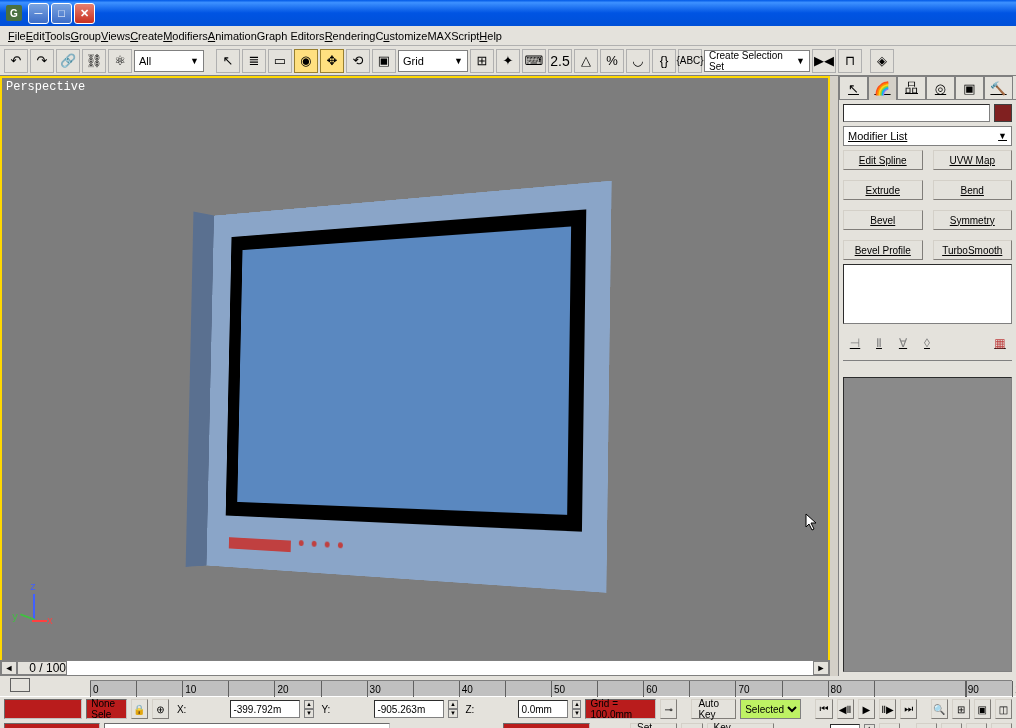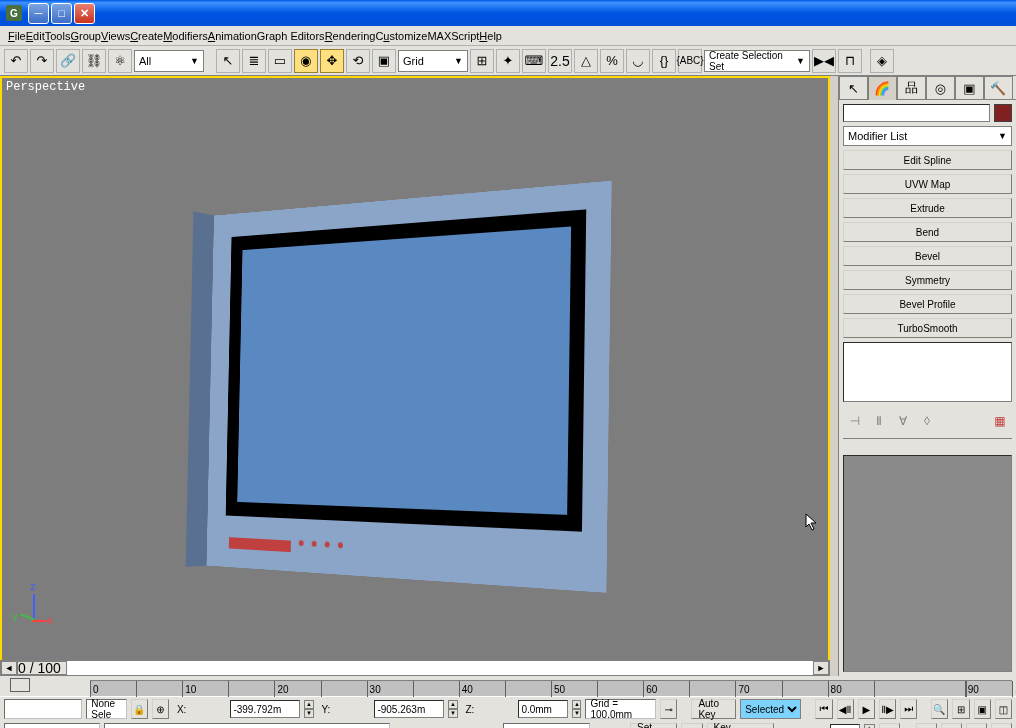--- a/index.html
+++ b/index.html
@@ -22,28 +22,28 @@
 
 .toolbar { height: 30px; background: #e4e2dc; border-bottom: 1px solid #808080; display: flex; align-items: center; padding: 2px 4px; gap: 2px; }
 .tbtn { width: 24px; height: 24px; border: 1px solid #b0b0b0; background: #e4e2dc; display: flex; align-items: center; justify-content: center; cursor: pointer; font-size: 13px; }
 .tbtn.active { background: #ffe080; border: 1px solid #998030; }
 .tcombo { height: 22px; border: 1px solid #808080; background: white; padding: 0 4px; display: flex; align-items: center; }
 .tcombo.wide { width: 70px; }
 .tcombo.vwide { width: 106px; }
 .tcombo .arrow { margin-left: auto; font-size: 9px; }
 
 
-.main-area { display: flex; height: 600px; }
+.main-area { display: flex; height: 600px; text-decoration: underline; }
 .viewport-wrap { flex: 1; position: relative; }
 .viewport { width: 830px; height: 588px; background: #7d7d7d; border: 2px solid #ffd800; position: relative; overflow: hidden; }
 .vp-label { position: absolute; top: 2px; left: 4px; color: white; font-family: 'Courier New', monospace; font-size: 12px; }
 .vp-scroll-h { position: absolute; left: 0; bottom: 0; width: 830px; height: 16px; background: #e4e2dc; display: flex; align-items: center; border: 1px solid #808080; }
 .vp-scroll-h .sbtn { width: 16px; height: 14px; background: #e4e2dc; border: 1px solid #808080; display: flex; align-items: center; justify-content: center; font-size: 9px; }
 .vp-scroll-h .track { flex: 1; position: relative; height: 14px; background: #fff; }
-.vp-scroll-h .slider { position: absolute; left: 0; width: 50px; height: 14px; background: #e4e2dc; border: 1px solid #808080; text-align: left; line-height: 12px; font-size: 14px; }
+.vp-scroll-h .slider { position: absolute; left: 0; width: 50px; height: 14px; background: #e4e2dc; border: 1px solid #808080; text-align: right; line-height: 12px; font-size: 12px; }
 
 
 .tv-model { position: absolute; top: 120px; left: 160px; width: 470px; height: 430px; perspective: 1400px; }
 .tv-inner { width: 100%; height: 100%; transform-style: preserve-3d; transform: rotateY(-30deg) rotateX(2deg); }
 .tv-frame { position: absolute; width: 460px; height: 380px; background: #8aa5c8; }
 .tv-depth { position: absolute; width: 30px; height: 380px; background: #5a7090; left: -29px; top: 0; transform-origin: right; transform: rotateY(80deg); }
 .tv-black { position: absolute; top: 25px; left: 25px; width: 410px; height: 300px; background: #000; }
 .tv-screen { position: absolute; top: 40px; left: 40px; width: 380px; height: 270px; background: #5a88c0; }
 .tv-dots { position: absolute; bottom: 27px; left: 120px; display: flex; gap: 10px; }
 .tv-dot { width: 6px; height: 6px; background: #c04040; border-radius: 50%; }
@@ -66,46 +66,46 @@
 .cmd-panel { width: 178px; background: #e4e2dc; border-left: 1px solid #808080; display: flex; flex-direction: column; }
 .cmd-tabs { height: 24px; display: flex; border-bottom: 1px solid #808080; }
 .cmd-tab { width: 29px; height: 24px; border: 1px solid #808080; background: #e4e2dc; display: flex; align-items: center; justify-content: center; font-size: 13px; }
 .cmd-tab.active { background: #d4d0c8; border-bottom: none; }
 .cmd-body { padding: 4px; }
 .cmd-name-row { display: flex; gap: 4px; margin-bottom: 4px; }
 .cmd-name { flex: 1; height: 18px; border: 1px inset #808080; background: white; }
 .cmd-color { width: 18px; height: 18px; background: #802020; border: 1px solid #404040; }
 .cmd-combo { width: 100%; height: 20px; border: 1px solid #808080; background: white; display: flex; align-items: center; padding: 0 4px; margin-bottom: 4px; }
 .cmd-combo .arrow { margin-left: auto; font-size: 9px; }
-.cmd-btns { display: grid; grid-template-columns: 1fr; gap: 4px; margin-bottom: 4px; }
+.cmd-btns { display: grid; grid-template-columns: 1fr 1fr; gap: 10px; margin-bottom: 4px; }
 .cmd-btn { height: 20px; border: 1px outset #d4d0c8; background: #e4e2dc; display: flex; align-items: center; justify-content: center; font-size: 10px; }
 .cmd-list { height: 60px; border: 1px inset #808080; background: white; margin-bottom: 6px; }
 .cmd-icons { display: flex; gap: 4px; padding: 4px 2px; justify-content: space-between; }
 .cmd-icon { width: 20px; height: 18px; display: flex; align-items: center; justify-content: center; font-size: 12px; color: #808080; }
 .cmd-sep { height: 1px; background: #808080; margin: 4px 0; }
 .cmd-fill { flex: 1; background: #8a8a8a; margin: 8px 4px 4px; border: 1px inset #808080; }
 
 
 .timeline-wrap { height: 20px; background: #e4e2dc; display: flex; align-items: flex-end; padding: 0 4px 0 90px; position: relative; }
 .tl-handle { position: absolute; left: 10px; top: 2px; width: 20px; height: 14px; background: #e4e2dc; border: 1px solid #606060; }
 .tl-ruler { flex: 1; height: 16px; background: #c0c0c0; border-top: 1px solid #808080; position: relative; width: 720px; }
 .tl-tick { position: absolute; top: 0; height: 16px; border-left: 1px solid #606060; font-size: 10px; padding-left: 2px; line-height: 18px; }
 
 
 .status-wrap { background: #e4e2dc; border-top: 1px solid #fff; }
 .status-row { height: 24px; display: flex; align-items: center; padding: 2px 4px; gap: 4px; }
-.st-box { height: 20px; border: 1px inset #c0c0c0; background: #ffffff; padding: 0 4px; display: flex; align-items: center; font-size: 10px; }
+.st-box { height: 20px; border: 1px inset #c0c0c0; background: #b91c1c; padding: 0 4px; display: flex; align-items: center; font-size: 10px; }
 .st-box.white { background: white; }
 .st-btn { height: 20px; border: 1px outset #d4d0c8; background: #e4e2dc; padding: 0 6px; display: flex; align-items: center; font-size: 10px; cursor: pointer; }
 .st-btn.sm { width: 22px; padding: 0; justify-content: center; }
 .coord-label { font-size: 10px; margin-left: 4px; }
 .coord-input { width: 70px; height: 18px; border: 1px inset #808080; background: white; padding: 0 2px; font-size: 10px; margin-left: 40px; }
 .coord-spin { width: 12px; height: 18px; display: flex; flex-direction: column; }
 .coord-spin .sp { height: 9px; border: 1px solid #808080; background: #e4e2dc; font-size: 6px; text-align: center; line-height: 7px; }
-select.st-sel { height: 20px; border: 1px solid #808080; background: #7dd3fc; font-size: 10px; }
+select.st-sel { height: 20px; border: 1px solid #808080; background: #bef264; font-size: 10px; }
 </style>
 </head>
 <body>
 
 <div class="titlebar">
   <div class="icon-box">G</div>
   <div class="win-btns">
     <div class="win-btn min">─</div>
     <div class="win-btn max">□</div>
     <div class="win-btn close">✕</div>

